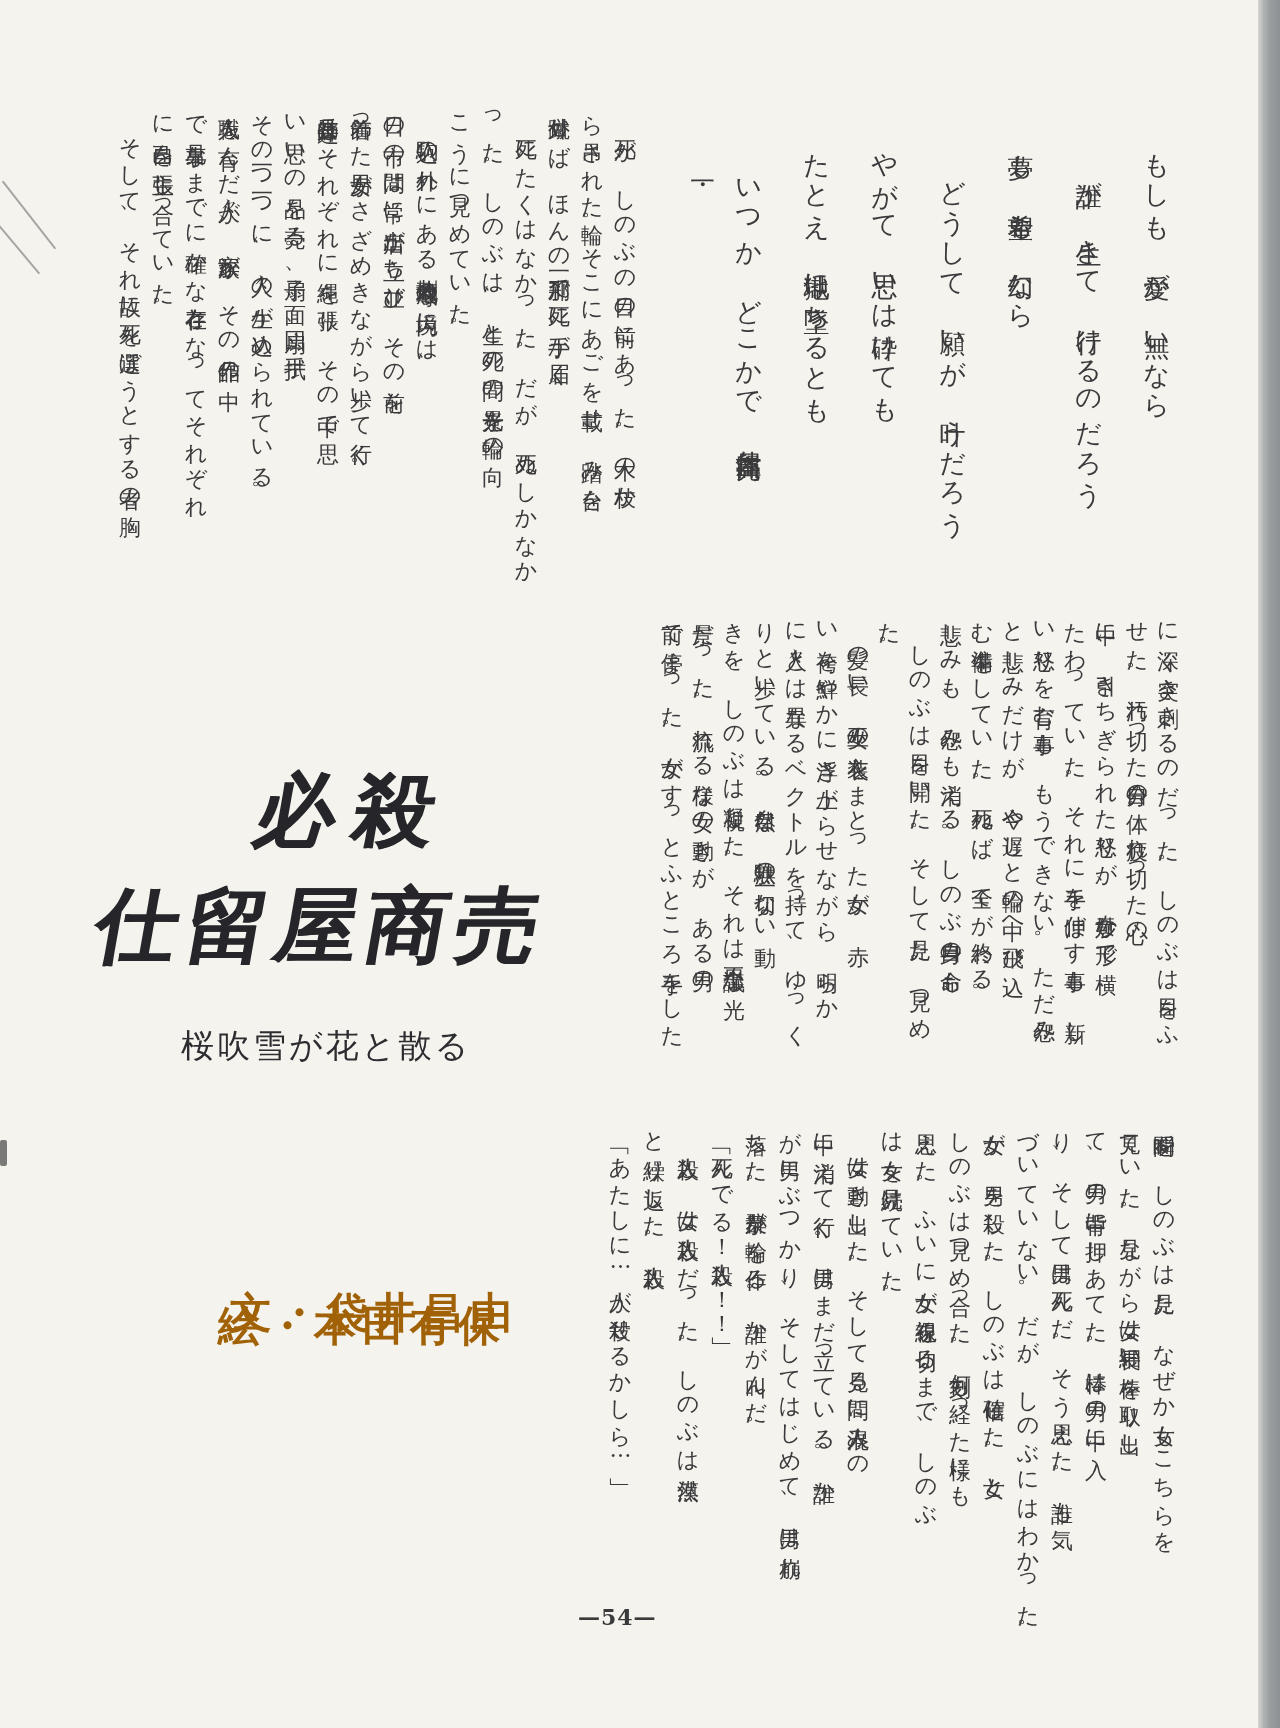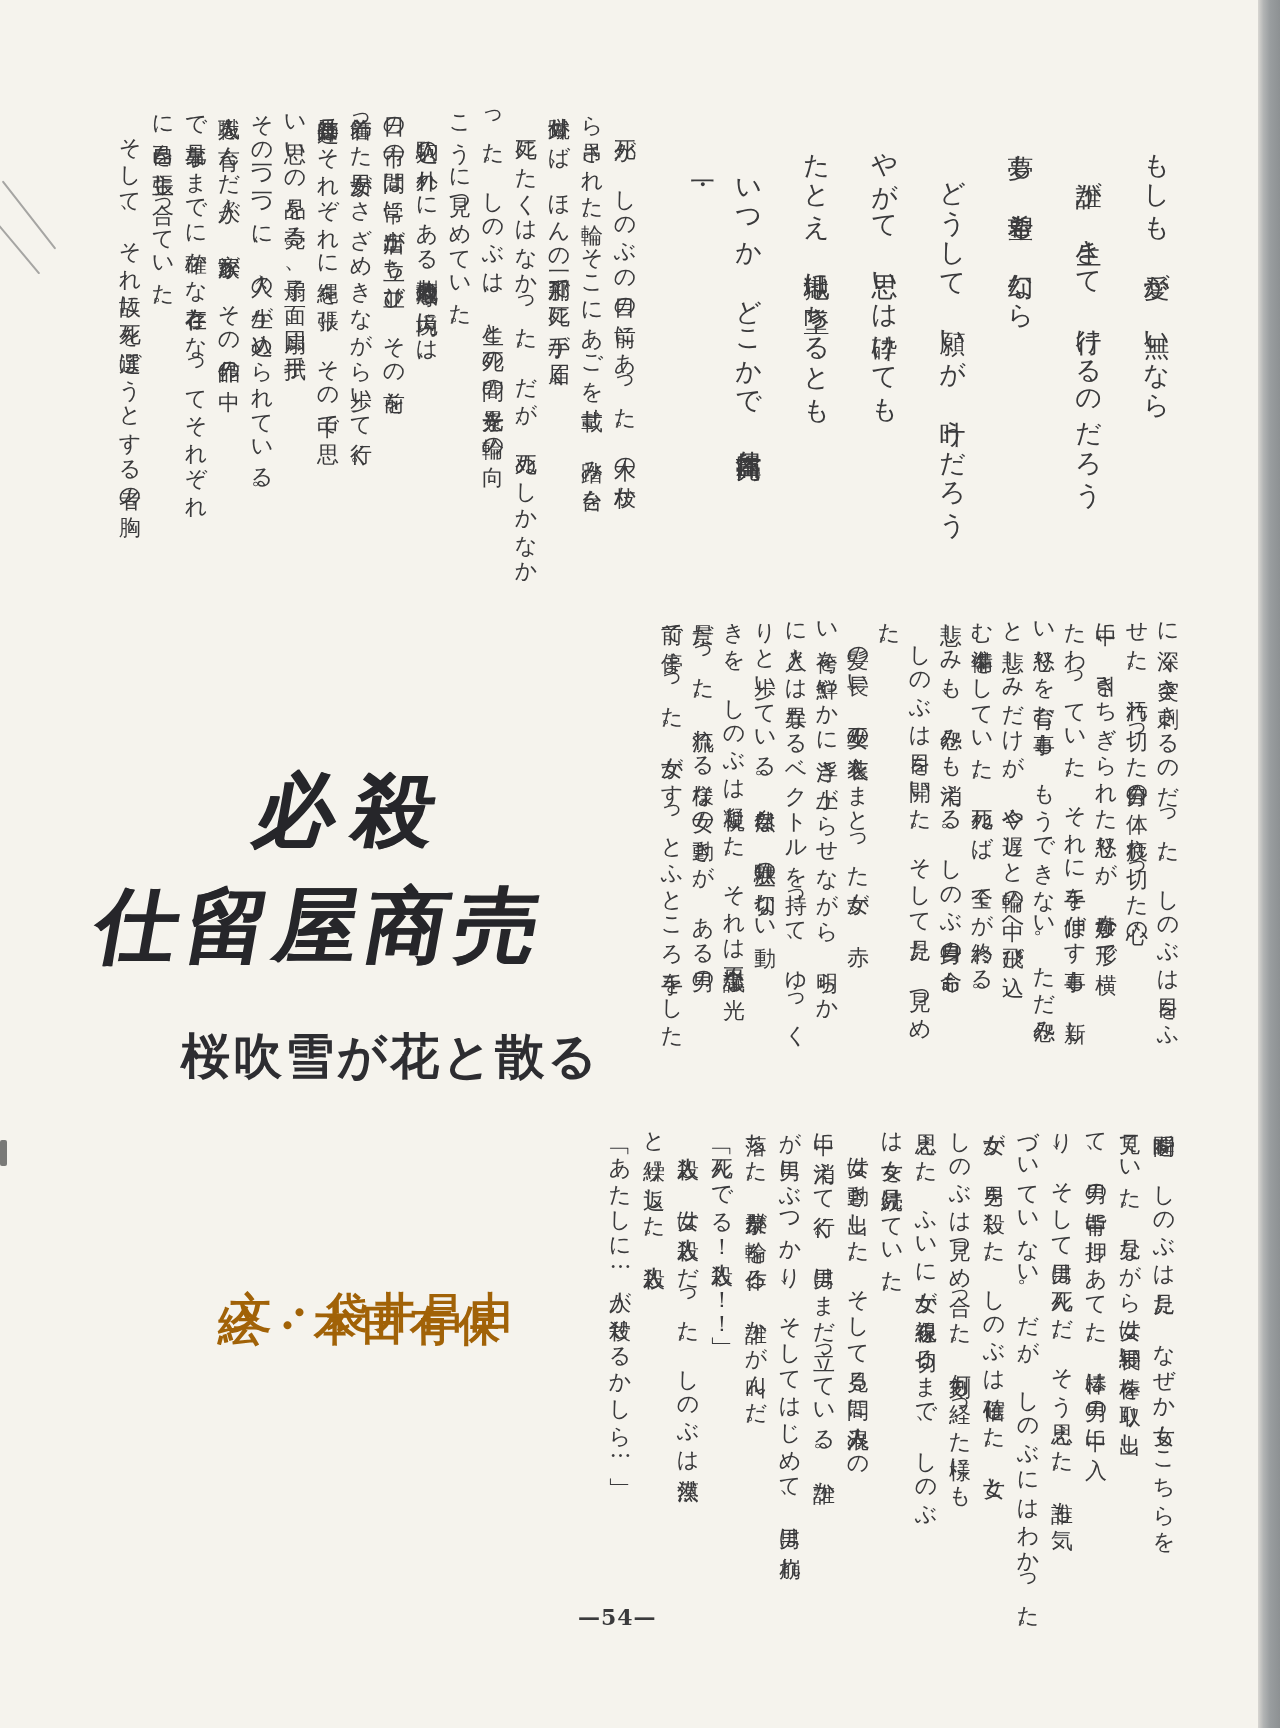--- a/index.html
+++ b/index.html
@@ -41,21 +41,21 @@
     font-weight:bold;
     color:#26262a;
     transform:skewX(-10deg);
     text-shadow:1px 0 0 currentColor;
     white-space:pre;
   }
   .title-1 { left:256px; top:758px;  font-size:80px; letter-spacing:18px; }
   .title-2 { left:96px;  top:872px;  font-size:82px; letter-spacing:8px;  }
   .subtitle {
     position:absolute; left:181px; top:1024px;
-    font-size:49px; letter-spacing:3px; font-weight:bold; color:#2d2d31;
+    font-size:33px; letter-spacing:3px; font-weight:normal; color:#2d2d31;
     white-space:pre;
   }
   .credit {
     position:absolute; font-size:42px; font-weight:bold;
     letter-spacing:6px; color:#a16207; white-space:pre;
   }
   .credit-1 { left:218px; top:1298px; }
   .credit-2 { left:230px; top:1285px; }
   .page-number {
     position:absolute; left:578px; top:1604px;

